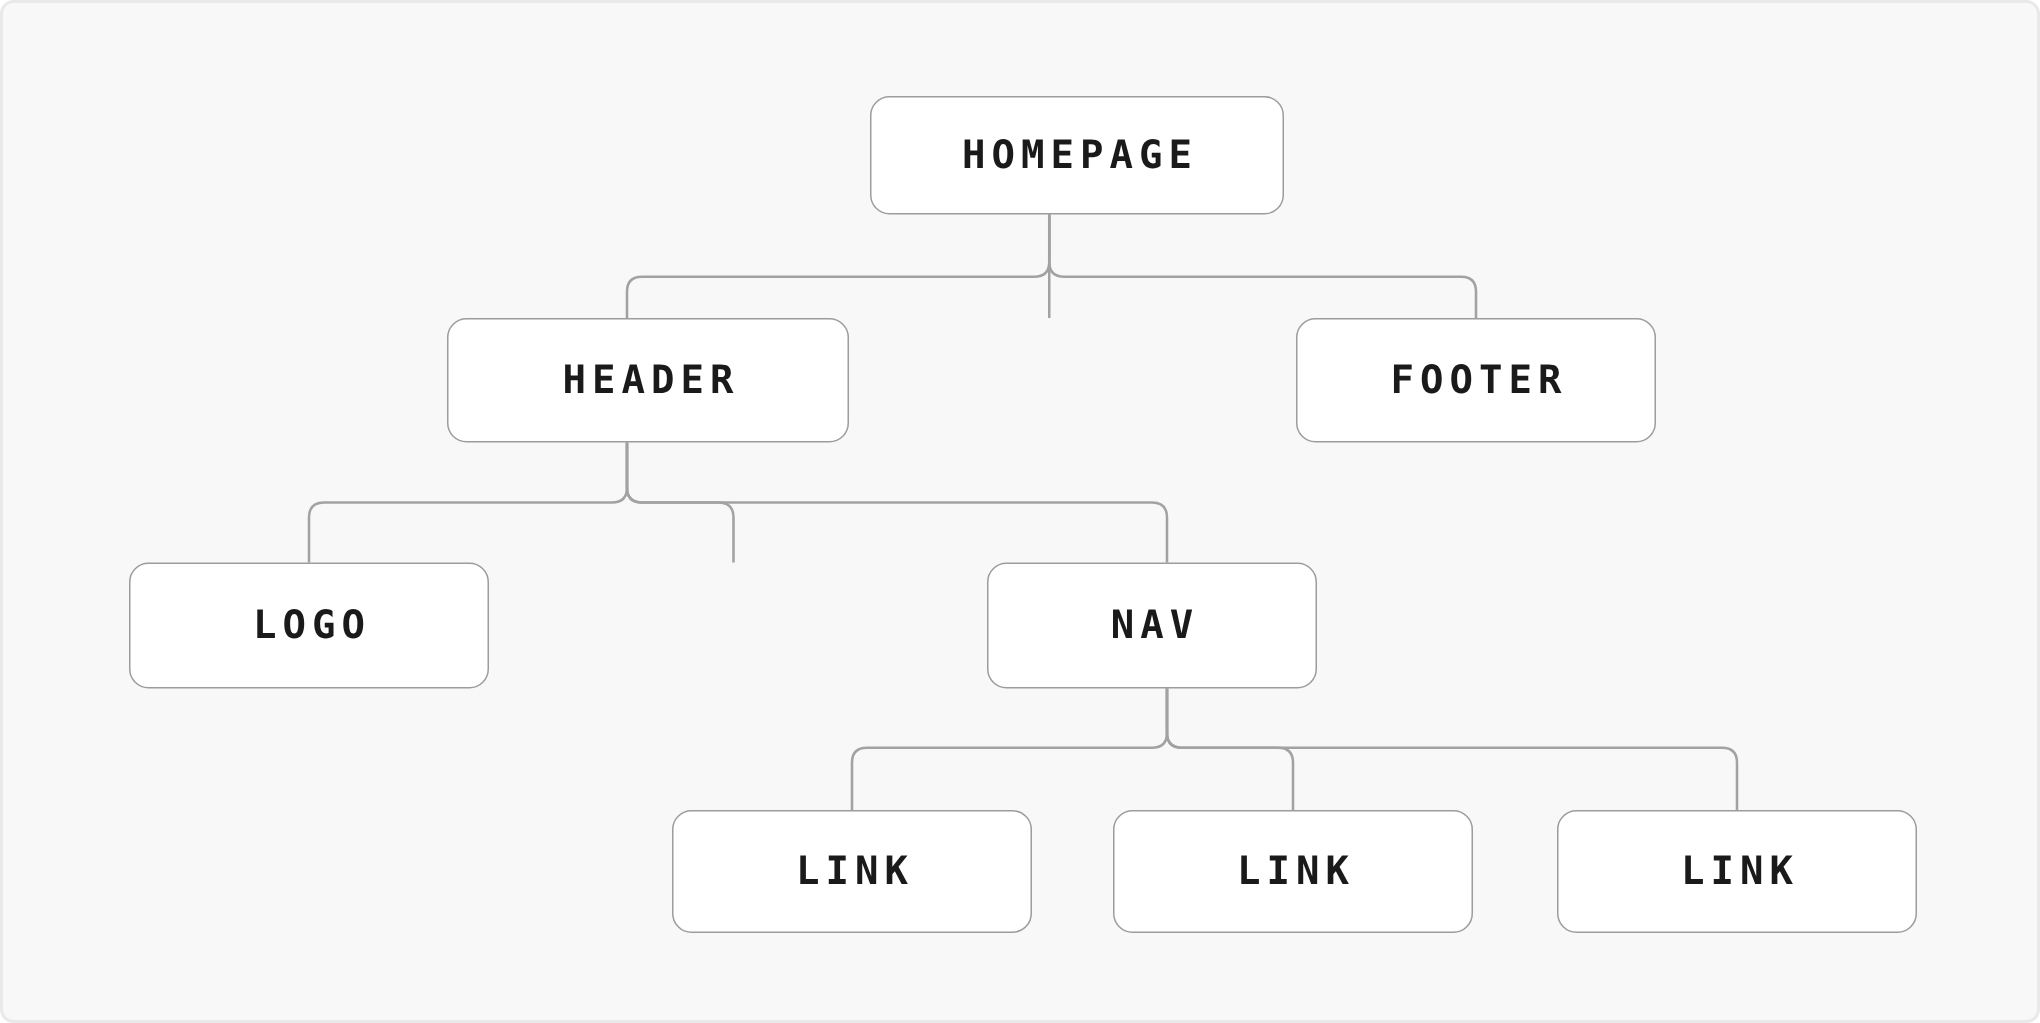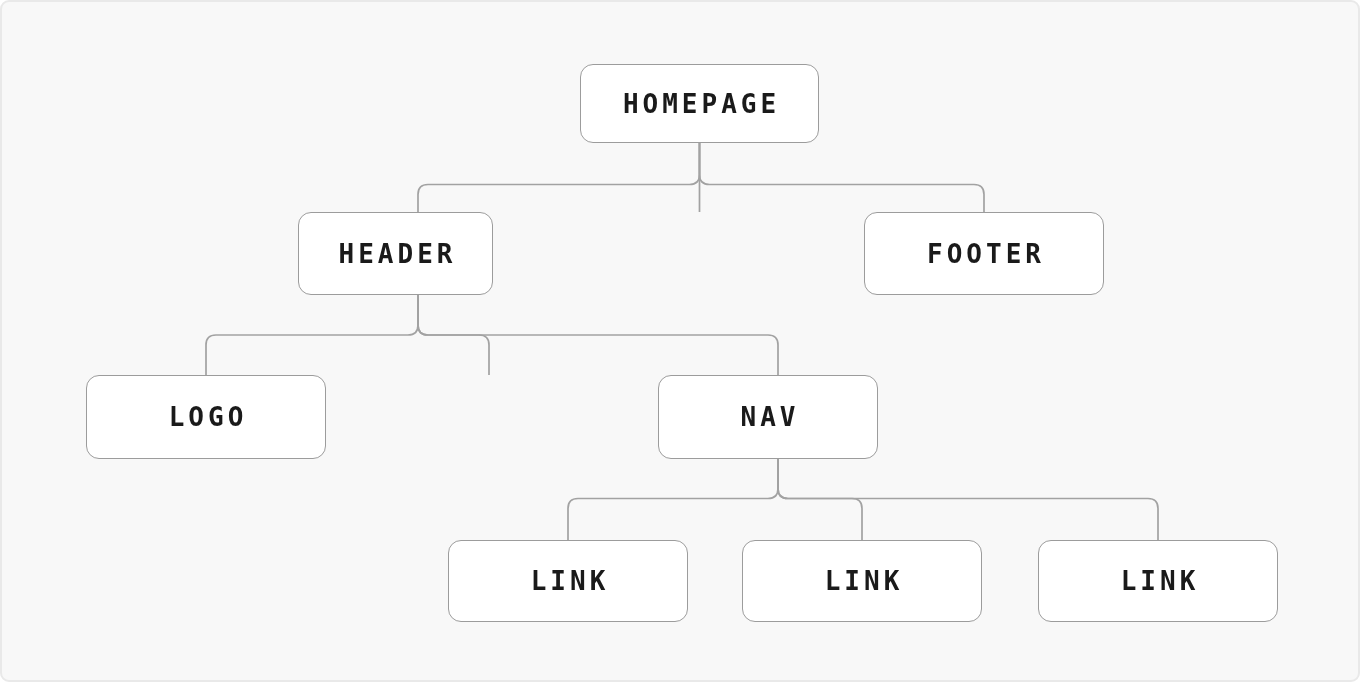--- a/index.html
+++ b/index.html
@@ -64,25 +64,25 @@
 
     <path d="M416 293 L416 323 Q416 333 406 333 L214 333 Q204 333 204 343 L204 373"></path>
     <path d="M416 293 L416 323 Q416 333 426 333 L477 333 Q487 333 487 343 L487 373"></path>
     <path d="M416 293 L416 323 Q416 333 426 333 L766 333 Q776 333 776 343 L776 373"></path>
 
     <path d="M776 457 L776 486.5 Q776 496.5 766 496.5 L576 496.5 Q566 496.5 566 506.5 L566 538"></path>
     <path d="M776 457 L776 486.5 Q776 496.5 786 496.5 L850 496.5 Q860 496.5 860 506.5 L860 538"></path>
     <path d="M776 457 L776 486.5 Q776 496.5 786 496.5 L1146 496.5 Q1156 496.5 1156 506.5 L1156 538"></path>
   </svg>
 
-  <div class="node" style="left:578px; top:62px;  width:239px; height:79px;">
+  <div class="node" style="left:578px; top:62px;  width:276px; height:79px;">
     <span class="node-label">HOMEPAGE</span>
   </div>
 
-  <div class="node" style="left:296px; top:210px; width:195px; height:83px;">
+  <div class="node" style="left:296px; top:210px; width:268px; height:83px;">
     <span class="node-label">HEADER</span>
   </div>
 
 
   <div class="node" style="left:862px; top:210px; width:240px; height:83px;">
     <span class="node-label">FOOTER</span>
   </div>
 
   <div class="node" style="left:84px;  top:373px; width:240px; height:84px;">
     <span class="node-label">LOGO</span>

